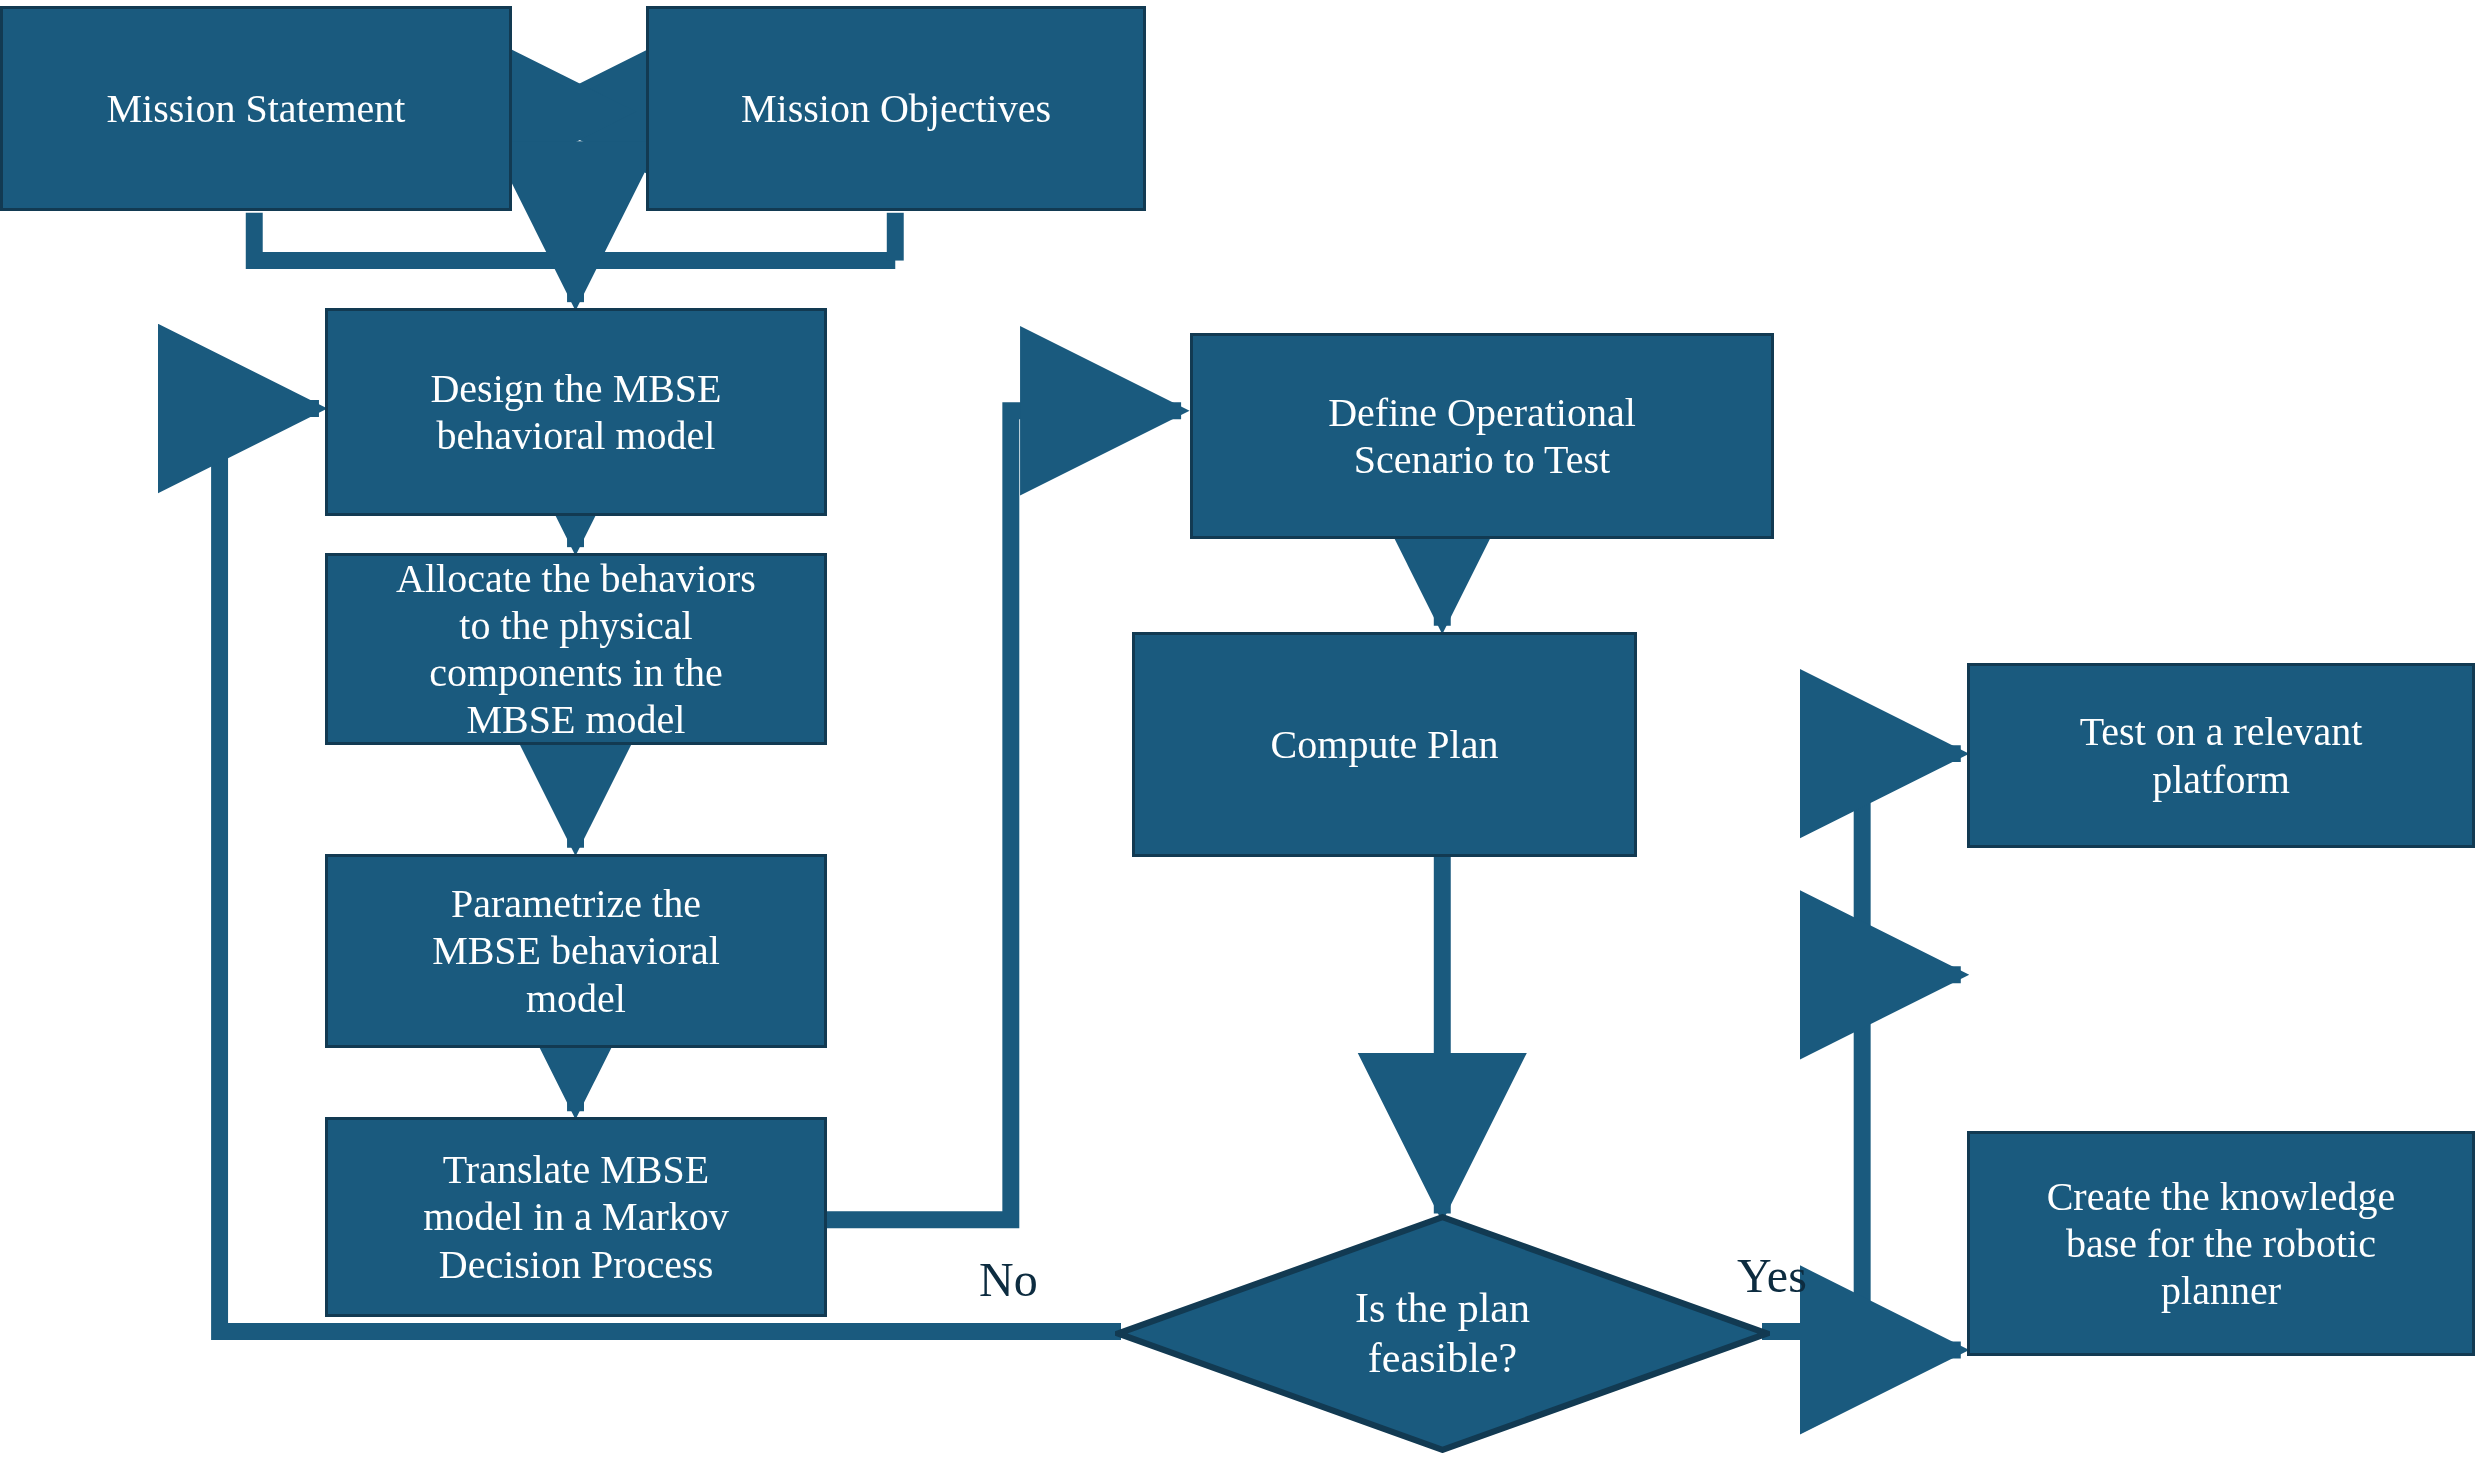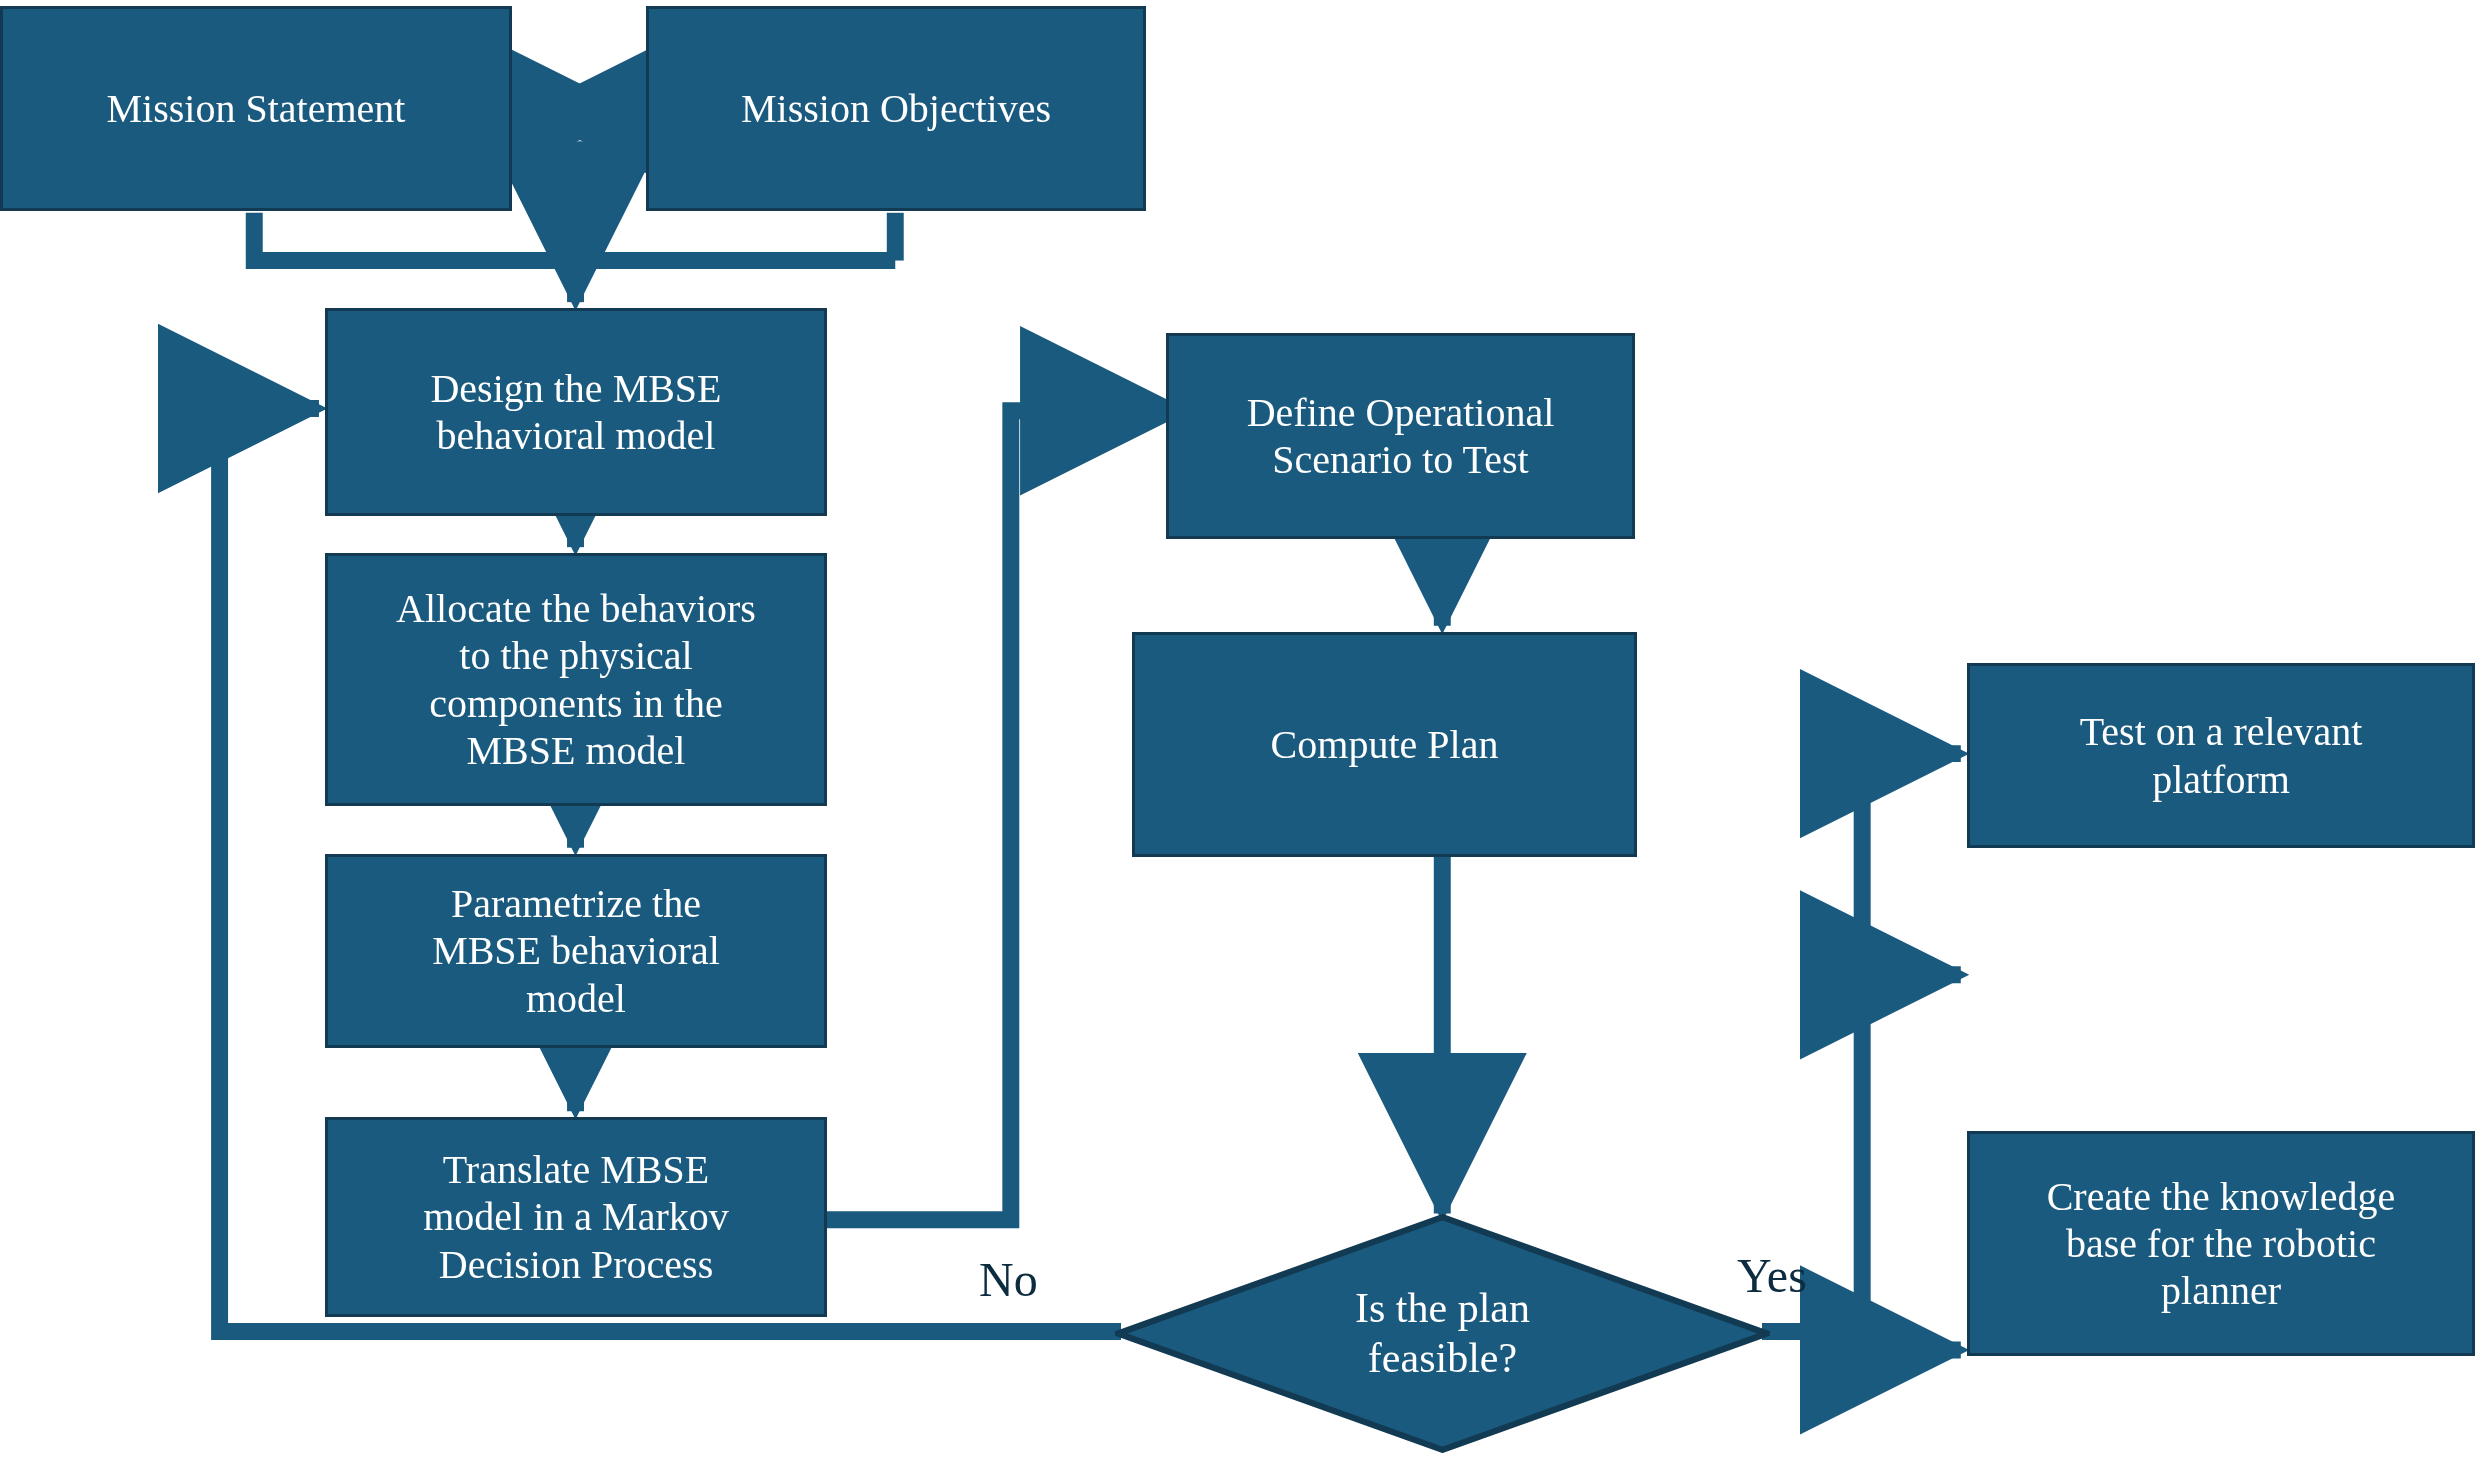--- a/index.html
+++ b/index.html
@@ -126,34 +126,34 @@
     </g>
   </svg>
 
   <div class="node" style="left:0px;  top:6.2px;    width:512px; height:205px;">Mission Statement</div>
 
   <div class="node" style="left:646px; top:6.2px;    width:500px; height:205px;">Mission Objectives</div>
 
   <div class="node" style="left:325px; top:308px;  width:502px; height:208px;">Design the MBSE
 behavioral model</div>
 
-  <div class="node" style="left:325px; top:553px;  width:502px; height:253px;">Allocate the behaviors
+  <div class="node" style="left:325px; top:553px;  width:502px; height:192px;">Allocate the behaviors
 to the physical
 components in the
 MBSE model</div>
 
   <div class="node" style="left:325px; top:854px; width:502px; height:194px;">Parametrize the
 MBSE behavioral
 model</div>
 
   <div class="node" style="left:325px; top:1117px; width:502px; height:200px;">Translate MBSE
 model in a Markov
 Decision Process</div>
 
-  <div class="node" style="left:1166px; top:333px; width:469px; height:206px;">Define Operational
+  <div class="node" style="left:1190px; top:333px; width:584px; height:206px;">Define Operational
 Scenario to Test</div>
 
   <div class="node" style="left:1132px; top:632px; width:505px; height:225px;">Compute Plan</div>
 
   <div class="diamond" style="left:1115px; top:1214px; width:655px; height:239px;">
     <svg width="655" height="239" viewBox="0 0 850 310" xmlns="http://www.w3.org/2000/svg">
       <polygon points="425,4 846,155 425,306 4,155" fill="#1a5a7e" stroke="#123a52" stroke-width="8"></polygon>
     </svg>
     <span class="dlabel">Is the plan
 feasible?</span>

